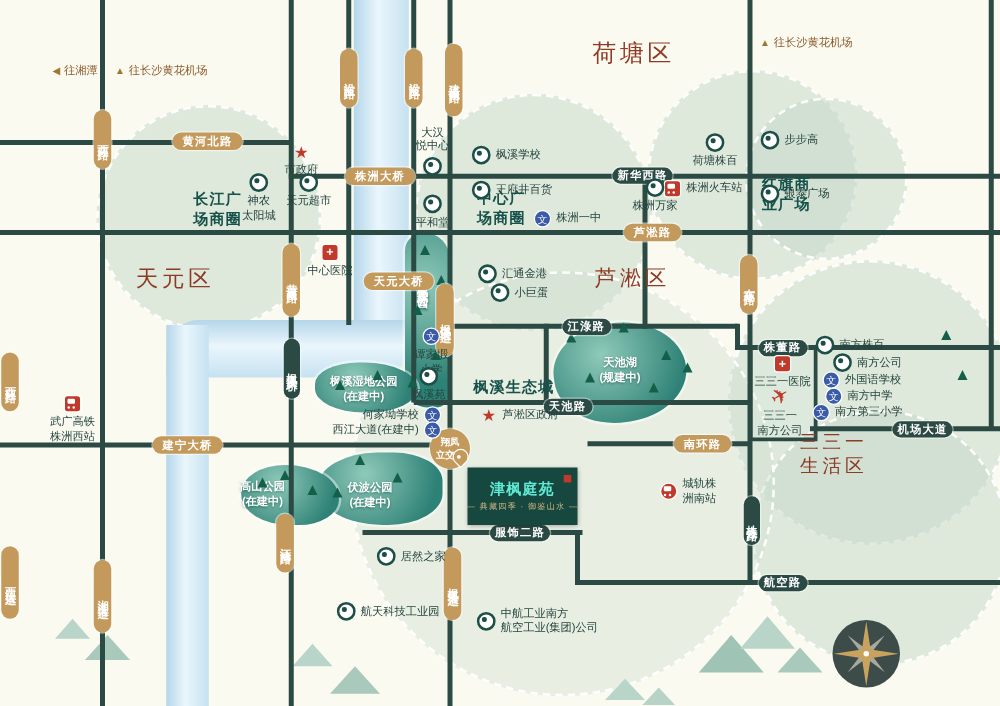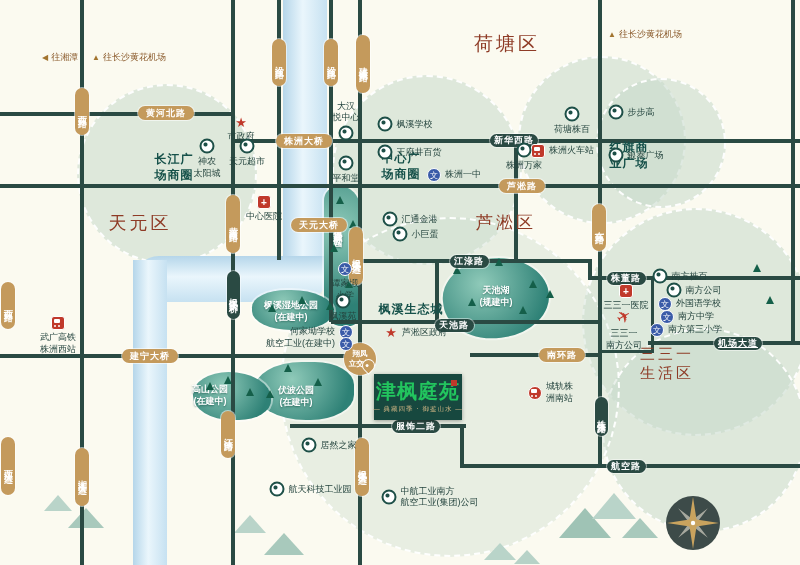--- a/index.html
+++ b/index.html
@@ -68,22 +68,22 @@
         text-shadow:0 1px 2px rgba(0,60,50,.55);}
   .parklab.vert{writing-mode:vertical-rl;text-orientation:upright;letter-spacing:2px;}
 
   .arrowlab{position:absolute;z-index:6;display:flex;align-items:center;gap:3px;
         color:#8a5a2b;font-size:9px;transform:translateY(-50%);white-space:nowrap;}
   .arrowlab .glyph{color:#a2742f;font-size:8px;}
 
   .logo{position:absolute;left:374px;top:374px;width:88px;height:46px;background:#17483f;
         z-index:8;display:flex;flex-direction:column;align-items:center;justify-content:center;
         box-shadow:0 1px 4px rgba(0,0,0,.35);}
-  .logo-name{color:#22c55e;font-family:"Liberation Serif",serif;font-weight:bold;
-        font-size:20px;letter-spacing:1px;line-height:1;}
+  .logo-name{color:#5eead4;font-family:"Liberation Serif",serif;font-weight:bold;
+        font-size:12px;letter-spacing:1px;line-height:1;}
   .logo-tag{color:#cdb483;font-size:6.5px;margin-top:4px;letter-spacing:1px;white-space:nowrap;}
   .seal{position:absolute;right:5px;top:6px;width:6px;height:6px;background:#c0392b;}
   .pin{position:absolute;left:362px;top:359px;width:11px;height:11px;background:#c49a5c;
         border:1px solid #fff;border-radius:50% 50% 50% 0;transform:rotate(-45deg);z-index:8;}
   .pin::after{content:"";position:absolute;left:3px;top:3px;width:3px;height:3px;
         border-radius:50%;background:#fff;}
   .compass{position:absolute;left:664px;top:494px;z-index:5;}
 </style>
 </head>
 <body>
@@ -149,21 +149,21 @@
     <div class="pill tan" style="left: 138px; top: 106px; width: 56px; height: 14px;">黄河北路</div>
     <div class="pill tan" style="left: 276px; top: 134px; width: 56px; height: 14px;">株洲大桥</div>
     <div class="pill tan" style="left: 291px; top: 178px; width: 56px; height: 14px; margin-top: 40px;">天元大桥</div>
     <div class="pill tan" style="left: 499px; top: 179px; width: 46px; height: 14px;">芦淞路</div>
     <div class="pill tan" style="left: 122px; top: 349px; width: 56px; height: 14px;">建宁大桥</div>
     <div class="pill tan" style="left: 539px; top: 348px; width: 46px; height: 14px;">南环路</div>
     <div class="pill dark" style="left: 490px; top: 133.5px; width: 48px; height: 13px;">新华西路</div>
     <div class="pill dark" style="left: 449.5px; top: 254.5px; width: 39px; height: 13px;">江淥路</div>
     <div class="pill dark" style="left: 606.5px; top: 271.5px; width: 39px; height: 13px;">株董路</div>
     <div class="pill dark" style="left: 434.5px; top: 318.5px; width: 39px; height: 13px; text-align: right;">天池路</div>
-    <div class="pill dark" style="left: 714px; top: 336.5px; width: 48px; height: 13px; text-decoration: underline;">机场大道</div>
+    <div class="pill dark" style="left: 714px; top: 336.5px; width: 48px; height: 13px;">机场大道</div>
     <div class="pill dark" style="left: 606.5px; top: 459.5px; width: 39px; height: 13px;">航空路</div>
     <div class="pill dark" style="left: 392px; top: 419.5px; width: 48px; height: 13px;">服饰二路</div>
     <div class="pill tan vert" style="left: 75px; top: 87.5px; width: 14px; height: 47px;">西环路</div>
     <div class="pill tan vert" style="left: 272px; top: 38.5px; width: 14px; height: 47px;">沿江路</div>
     <div class="pill tan vert" style="left: 324px; top: 38.5px; width: 14px; height: 47px;">沿江路</div>
     <div class="pill tan vert" style="left: 356px; top: 35px; width: 14px; height: 58px;">建设南路</div>
     <div class="pill tan vert" style="left: 226px; top: 195px; width: 14px; height: 58px;">黄河南路</div>
     <div class="pill tan vert" style="left: 349px; top: 227px; width: 14px; height: 58px;">枫溪大道</div>
     <div class="pill tan vert" style="left: 592px; top: 203.5px; width: 14px; height: 47px;">东环路</div>
     <div class="pill tan vert" style="left: 221px; top: 410.5px; width: 14px; height: 47px;">江湾路</div>
@@ -282,21 +282,21 @@
     <div class="poi" style="left: 343px; top: 301px;">
       <span class="ic store"></span>
       <span class="lab b">枫溪苑</span>
     </div>
     <div class="poi" style="left: 346px; top: 332px;">
       <span class="ic school">文</span>
       <span class="lab l">何家坳学校</span>
     </div>
     <div class="poi" style="left: 346px; top: 344px;">
       <span class="ic school">文</span>
-      <span class="lab l">航空工业(在建中)</span>
+      <span class="lab l">西江大道(在建中)</span>
     </div>
     <div class="poi" style="left: 391px; top: 332px;">
       <span class="ic star">★</span>
       <span class="lab r">芦淞区政府</span>
     </div>
     <div class="poi" style="left: 626px; top: 291px;">
       <span class="ic hosp">+</span>
       <span class="lab b">三三一医院</span>
     </div>
     <div class="poi" style="left: 624px; top: 317px;">

